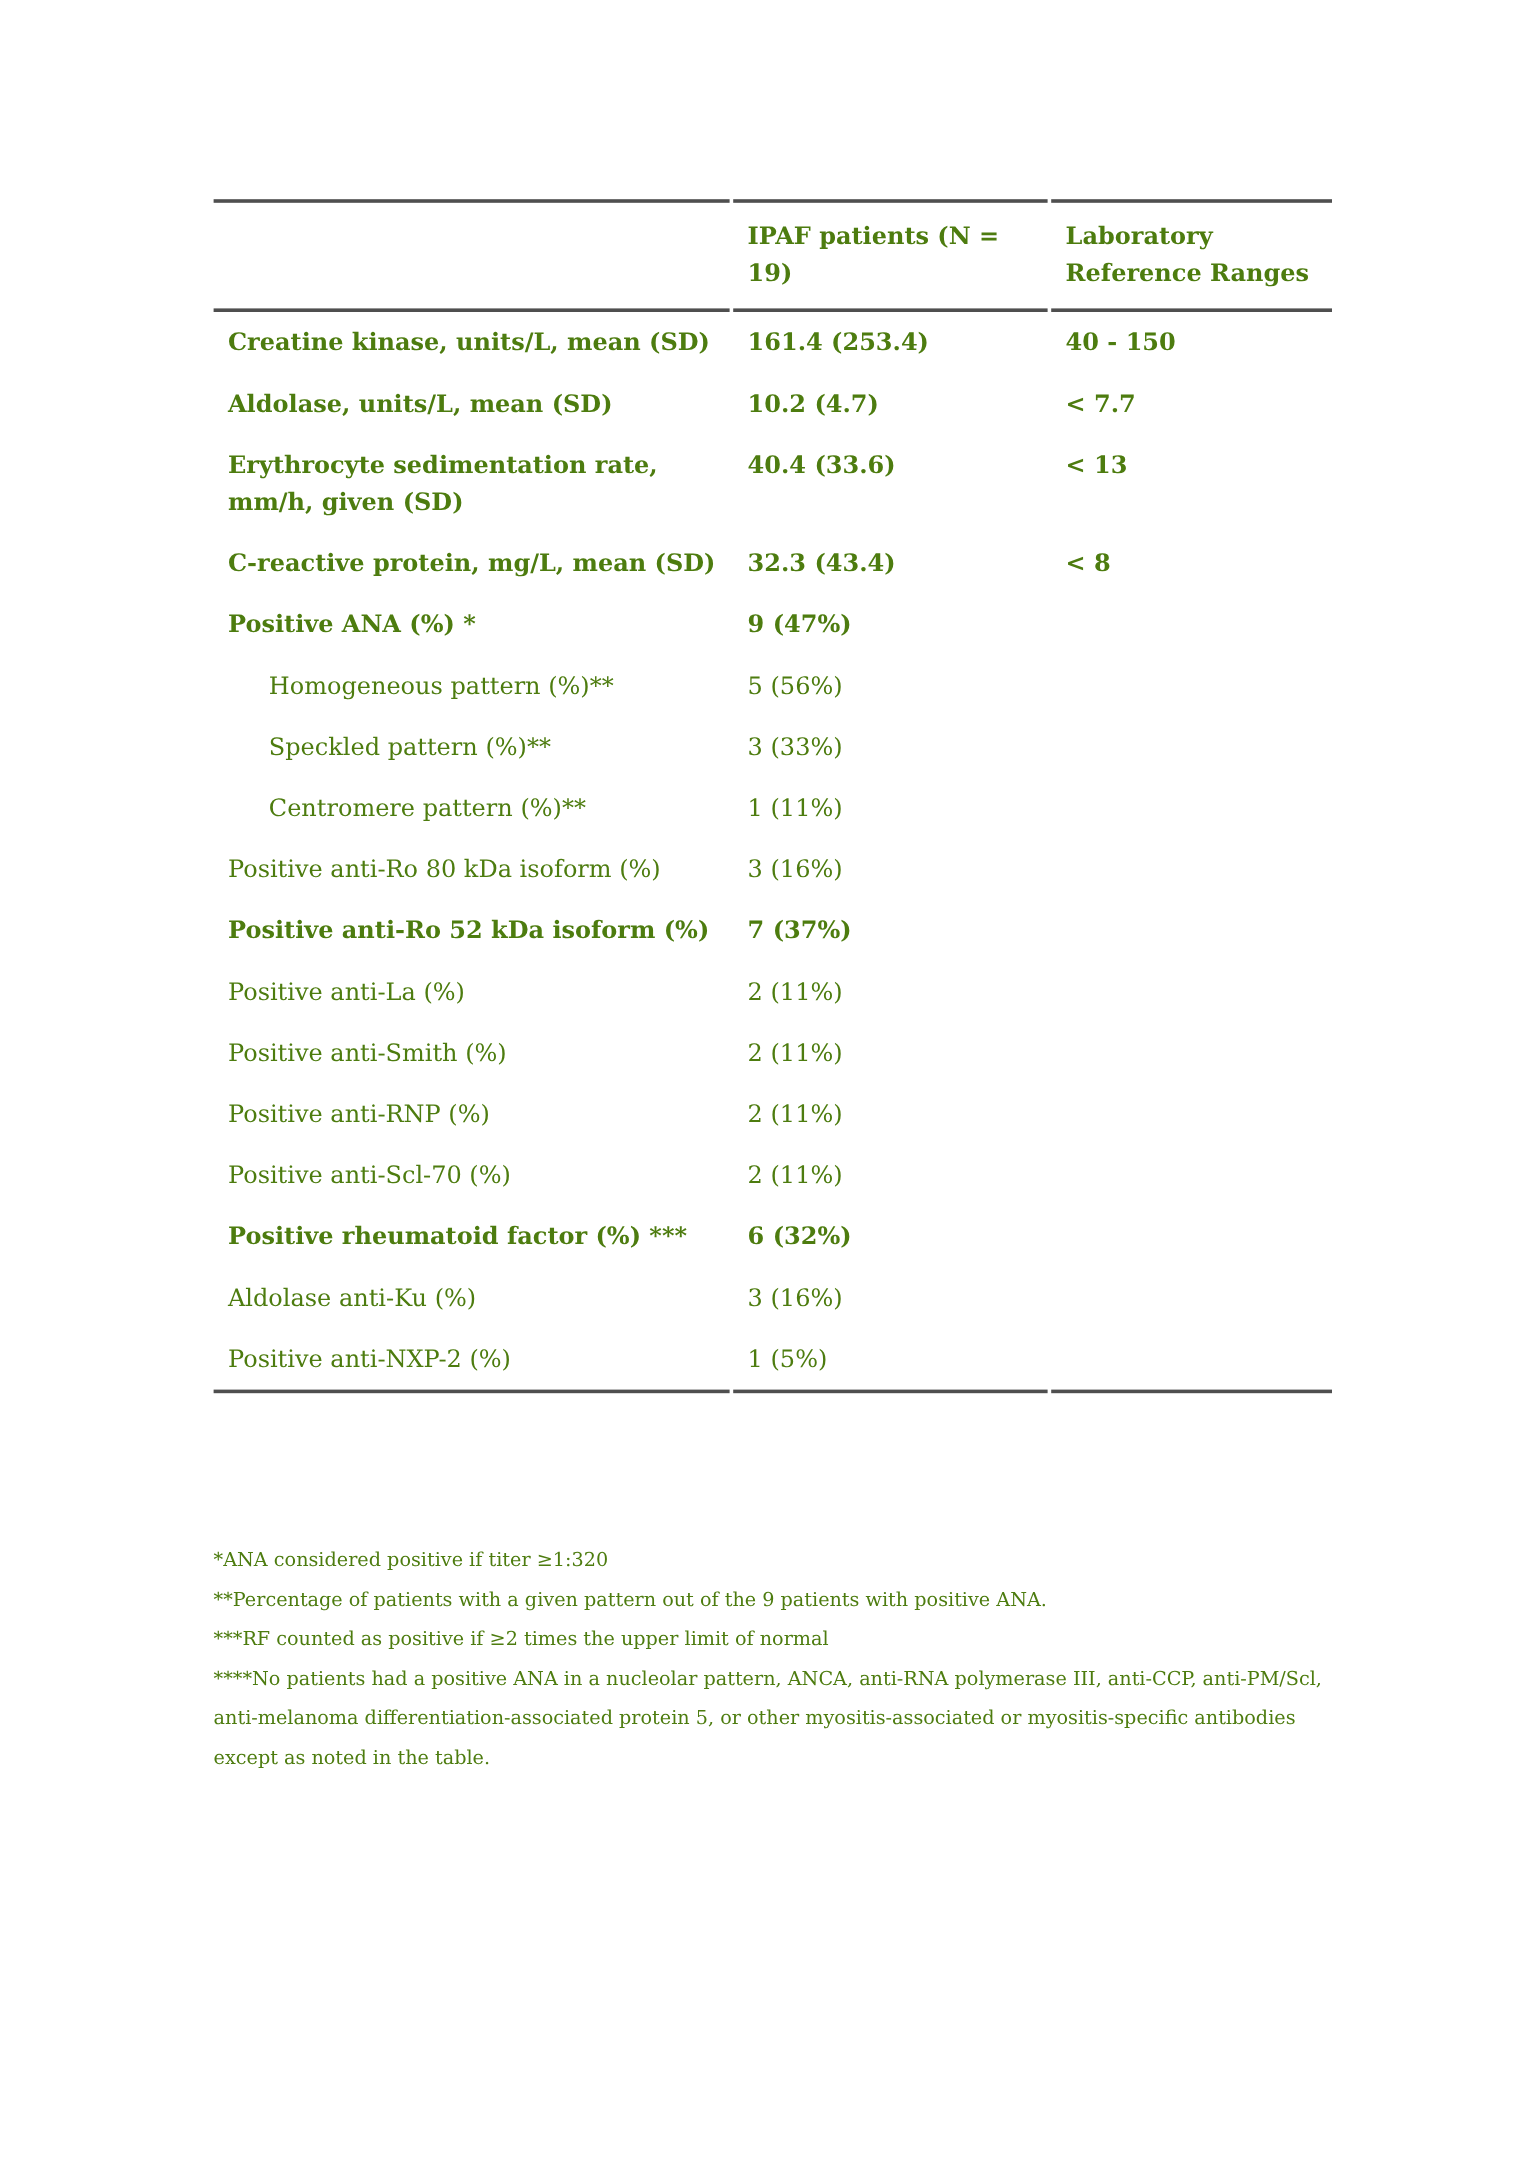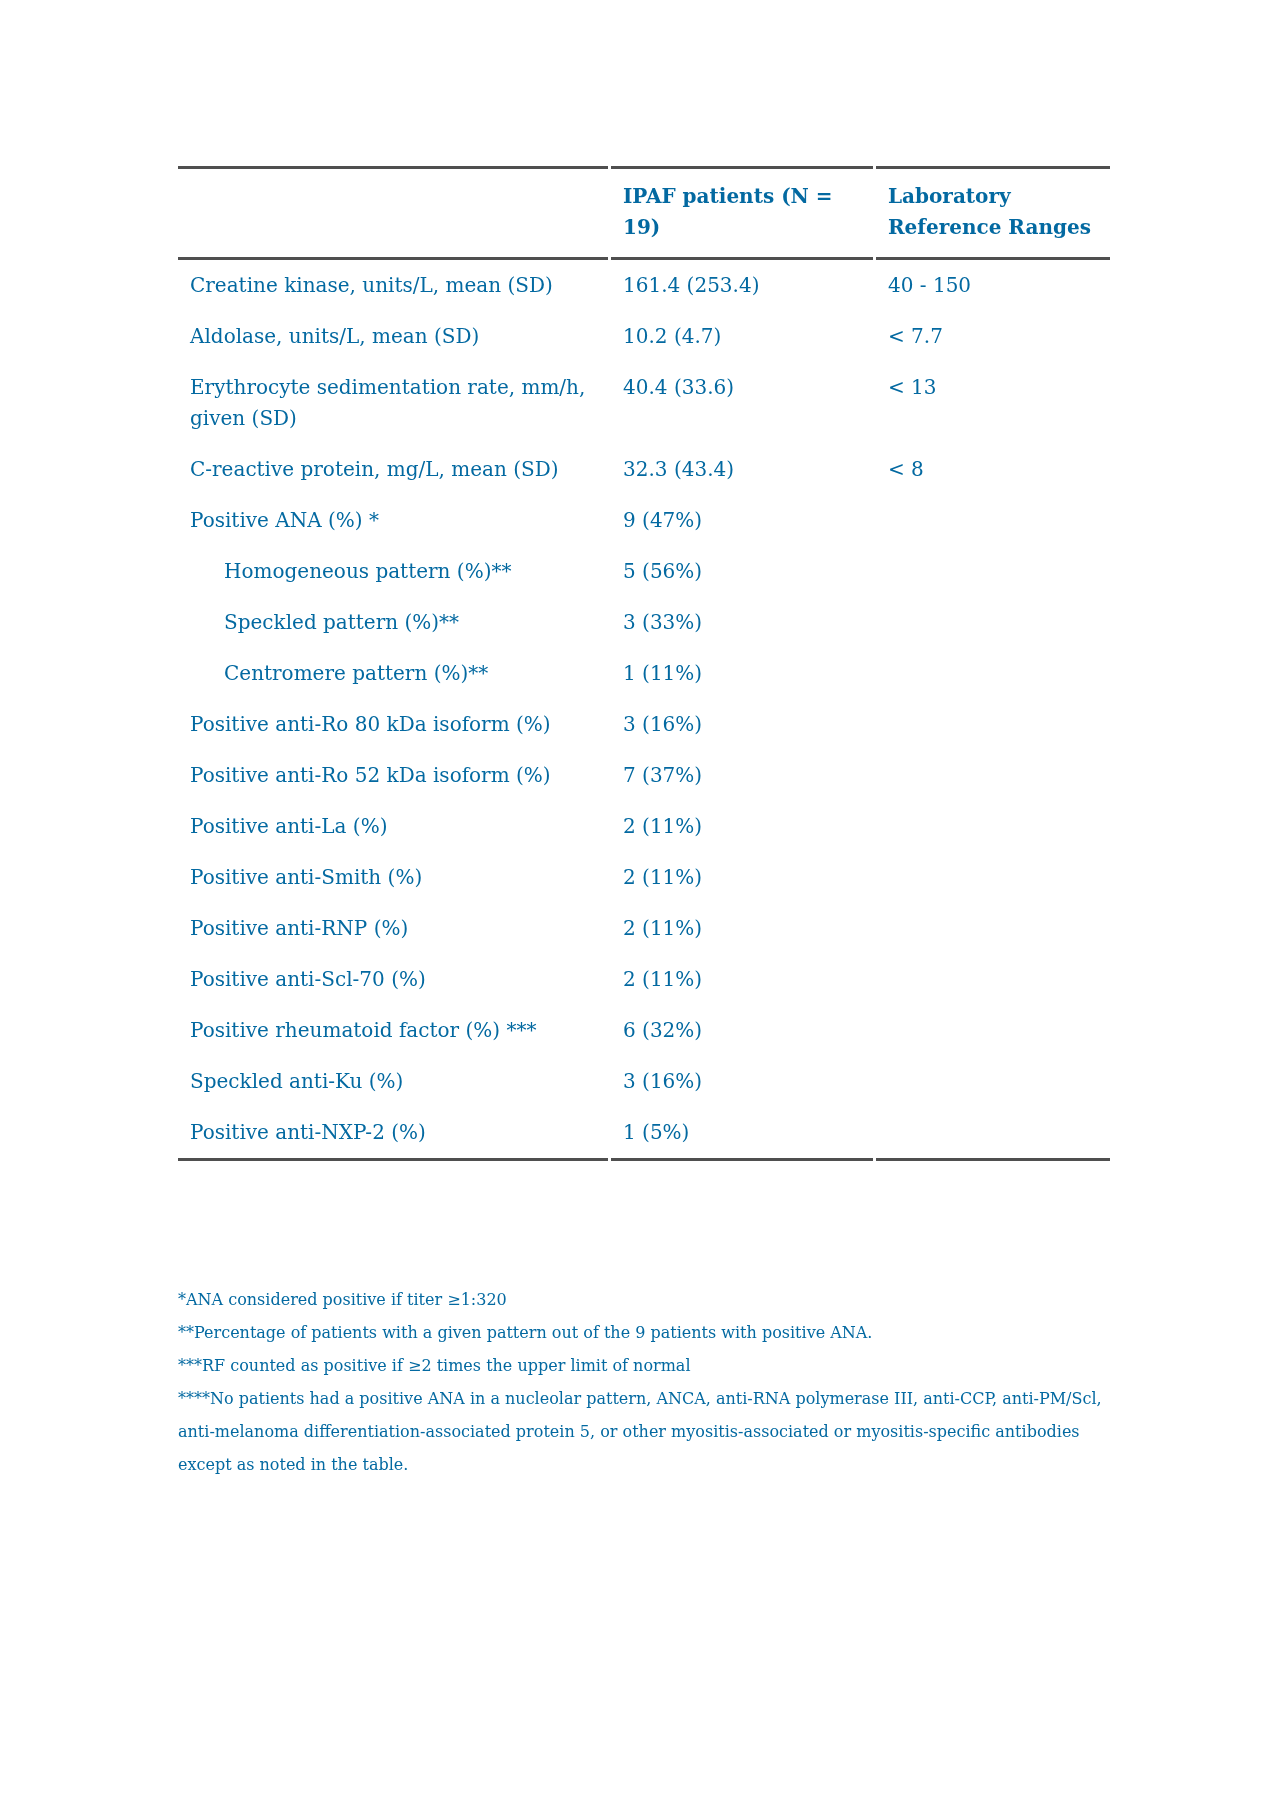--- a/index.html
+++ b/index.html
@@ -6,21 +6,21 @@
     margin: 0;
     padding: 0;
     background: #ffffff;
   }
   .page {
     position: relative;
     width: 1280px;
     height: 1813px;
     background: #ffffff;
     font-family: "DejaVu Serif", "Liberation Serif", serif;
-    color: #0369a1;
+    color: #4d7c0f;
     overflow: hidden;
   }
   table.lab-table {
     position: absolute;
     left: 175px;
     top: 166px;
     border-collapse: separate;
     border-spacing: 3px 0;
     table-layout: fixed;
   }
@@ -37,21 +37,21 @@
     border-top: 3px solid #4f4f4f;
     border-bottom: 3px solid #4f4f4f;
   }
   td {
     font-size: 20px;
     line-height: 31px;
     padding: 10px 8px 10px 12px;
     vertical-align: top;
     font-weight: normal;
   }
-  tr.bold td { font-weight: normal; }
+  tr.bold td { font-weight: bold; }
   td.indent { padding-left: 46px; }
   tbody tr:last-child td { border-bottom: 3px solid #4f4f4f; }
   .footnotes {
     position: absolute;
     left: 178px;
     top: 1283px;
     width: 935px;
     font-size: 16px;
     line-height: 33px;
   }
@@ -162,21 +162,21 @@
     </tr>
 
     <tr class="bold">
       <td class="c-label">Positive rheumatoid factor (%) ***</td>
       <td class="c-value">6 (32%)</td>
       <td class="c-ref"></td>
     </tr>
 
 
     <tr>
-      <td class="c-label">Speckled anti-Ku (%)</td>
+      <td class="c-label">Aldolase anti-Ku (%)</td>
       <td class="c-value">3 (16%)</td>
       <td class="c-ref"></td>
     </tr>
 
     <tr>
       <td class="c-label">Positive anti-NXP-2 (%)</td>
       <td class="c-value">1 (5%)</td>
       <td class="c-ref"></td>
     </tr>
   </tbody>

